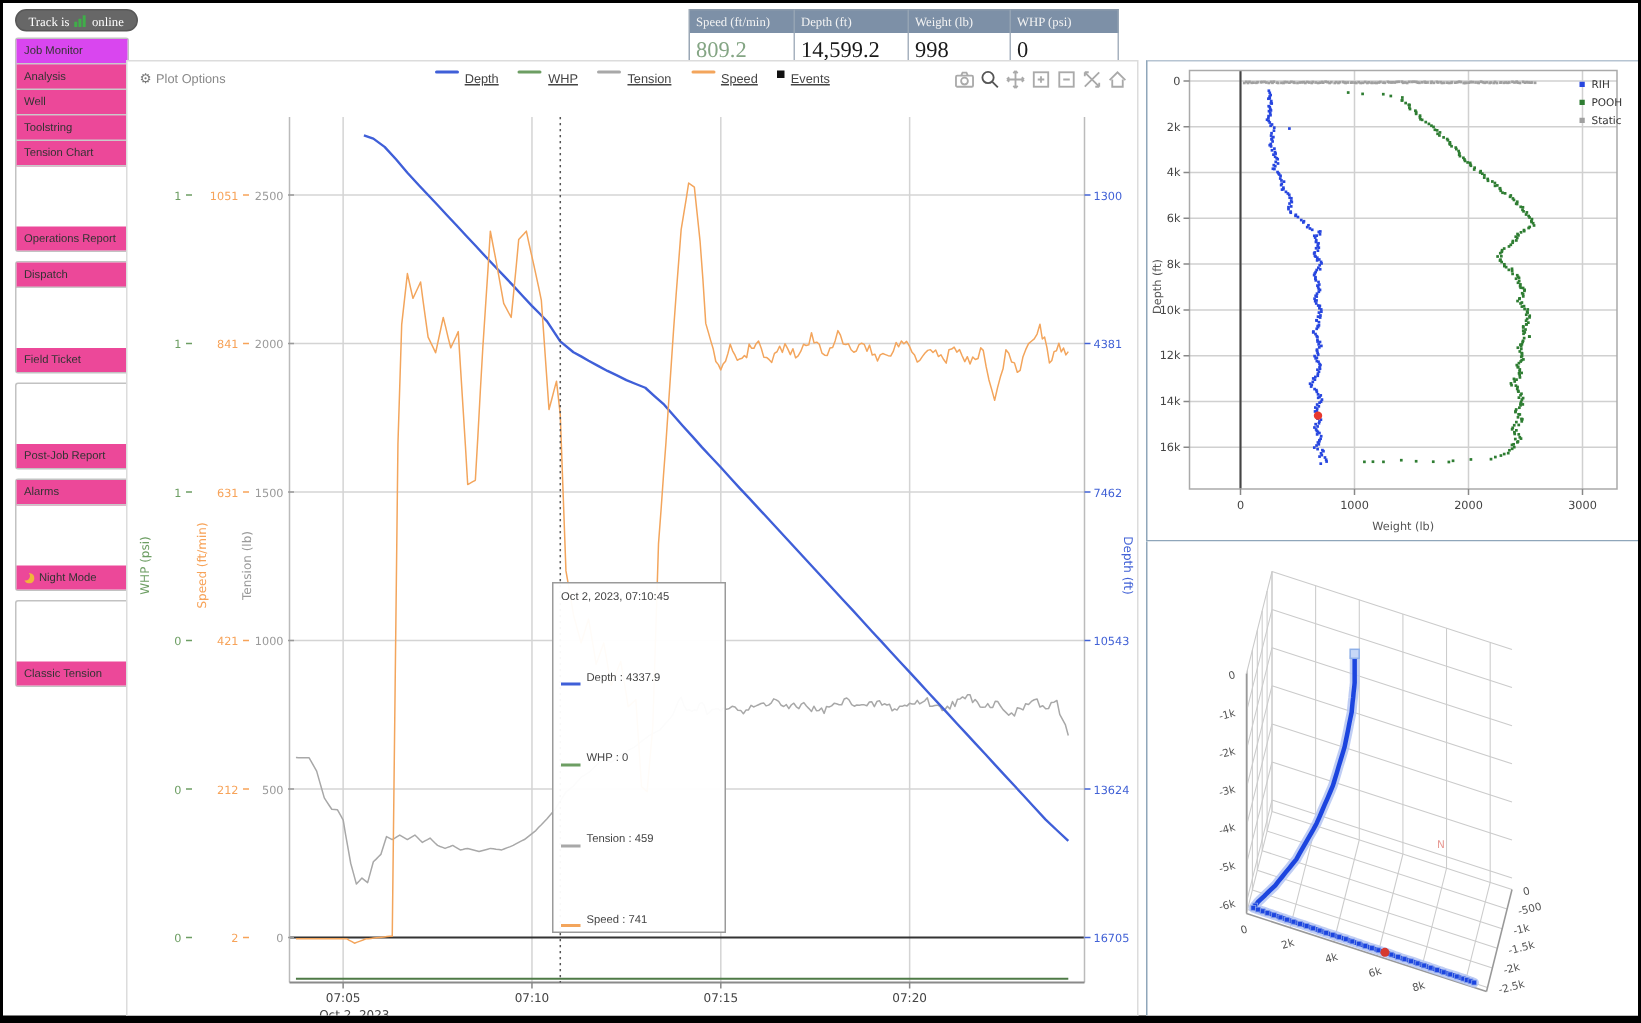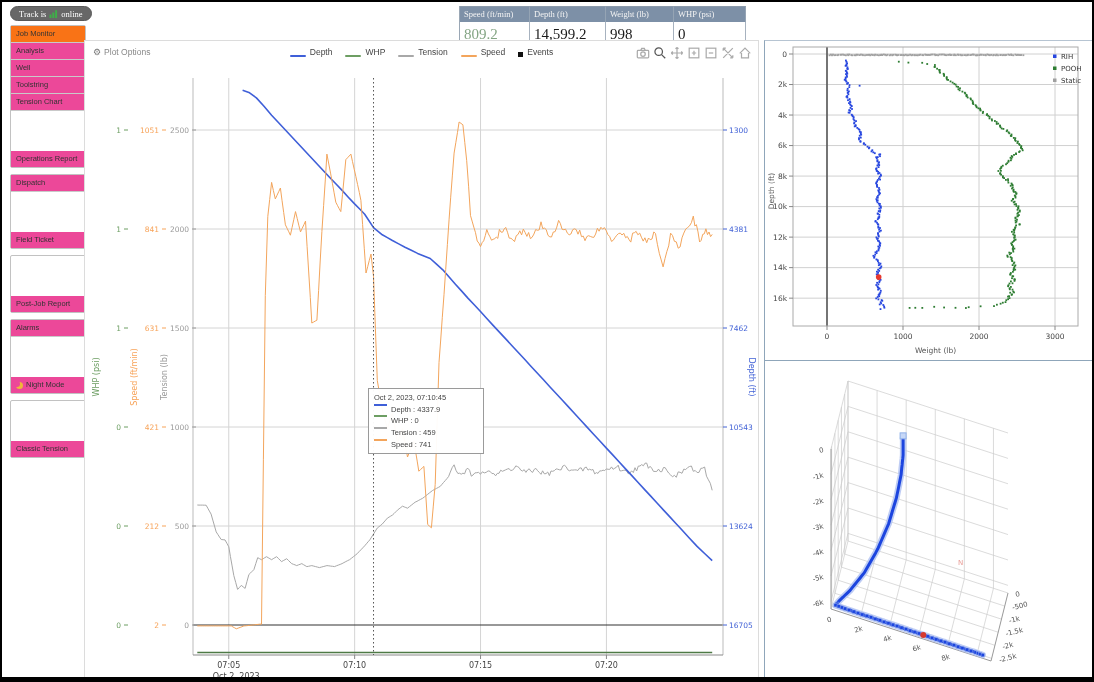--- a/index.html
+++ b/index.html
@@ -16,47 +16,47 @@
   }
   
   .sidebar{position:absolute;left:8px;top:23px;width:76px;}
   .sb-group{margin-bottom:6px;border:1px solid #c2c2c2;border-radius:2px;background:#fff;}
   .sb-item{
     height:16px;line-height:16px;padding-left:5px;font-size:7.5px;color:#333;
     background:#ec4899;border-bottom:1px solid #c9c9c9;white-space:nowrap;overflow:hidden;cursor:pointer;
     display:flex;align-items:center;gap:3px;
   }
   .sb-item:last-child{border-bottom:none;margin-top:40px;}
-  .sb-item.active{background:#f97316;}
+  .sb-item.active{background:#d946ef;}
   .moon{width:7px;height:7px;border-radius:50%;box-shadow:inset -2.5px -1.5px 0 0.5px #f0b63a;flex:0 0 auto;}
   
   .summary{position:absolute;left:457px;top:4px;display:flex;border-left:1px solid #9aa7b5;border-bottom:2px solid #c6d4e4;}
   .sum-col{display:flex;flex-direction:column;}
   .sum-h{background:#7d90a7;color:#f3f3f3;font-family:"Liberation Serif",serif;font-size:8.5px;
     height:15px;line-height:15px;padding-left:4px;border-right:1px solid #95a4b4;border-top:1px solid #8b9aab;}
   .sum-v{background:#fff;font-family:"Liberation Serif",serif;font-size:15px;height:24px;line-height:24px;
     padding-left:4px;border-right:1px solid #a7b2bf;border-bottom:1px solid #cdd6e0;}
   
   .panel{position:absolute;background:#fff;}
   #main-panel{left:82px;top:38px;width:673px;height:640px;border:1px solid #dcdcdc;}
   #scatter-panel{left:762px;top:38px;width:330px;height:321px;border-left:1px solid #8fa6ba;border-top:1px solid #b6c4d2;border-bottom:1px solid #8fa6ba;box-sizing:border-box;}
   #traj-panel{left:762px;top:359px;width:330px;height:317px;border-left:1px solid #8fa6ba;box-sizing:border-box;}
   .plot-options{position:absolute;left:8px;top:6px;color:#888;font-size:8.5px;display:flex;align-items:center;gap:3px;cursor:pointer;}
   .gear{font-size:9px;color:#777;}
   .legend{position:absolute;top:6px;left:0;right:0;display:flex;justify-content:center;gap:13px;font-size:8.5px;color:#444;pointer-events:none;}
-  .leg-item{display:flex;align-items:flex-end;gap:4px;pointer-events:auto;cursor:pointer;}
+  .leg-item{display:flex;align-items:flex-start;gap:4px;pointer-events:auto;cursor:pointer;text-decoration:underline;}
   .leg-line{width:16px;height:2px;border-radius:1px;}
   .leg-sq{width:5px;height:5px;}
   .modebar{position:absolute;top:5px;right:6px;display:flex;gap:3px;}
   .mb-icon{width:14px;height:14px;cursor:pointer;}
   .tooltip{
     position:absolute;left:283px;top:347px;width:104px;background:rgba(255,255,255,.96);
     border:1px solid #9a9a9a;font-size:7.5px;color:#444;padding:3px 5px;line-height:1.55;
   }
-  .tt-row{display:flex;align-items:flex-start;gap:4px;}
+  .tt-row{display:flex;align-items:flex-end;gap:4px;margin-top:42px;}
   .tt-sw{width:13px;height:2px;flex:0 0 auto;}
   svg.chart{position:absolute;left:0;top:0;}
   svg text{font-family:"DejaVu Sans","Liberation Sans",sans-serif;}
 </style>
 </head>
 <body>
 
 <button class="track-btn">
   <span>Track is</span>
   <svg width="9" height="9" viewBox="0 0 9 9">

